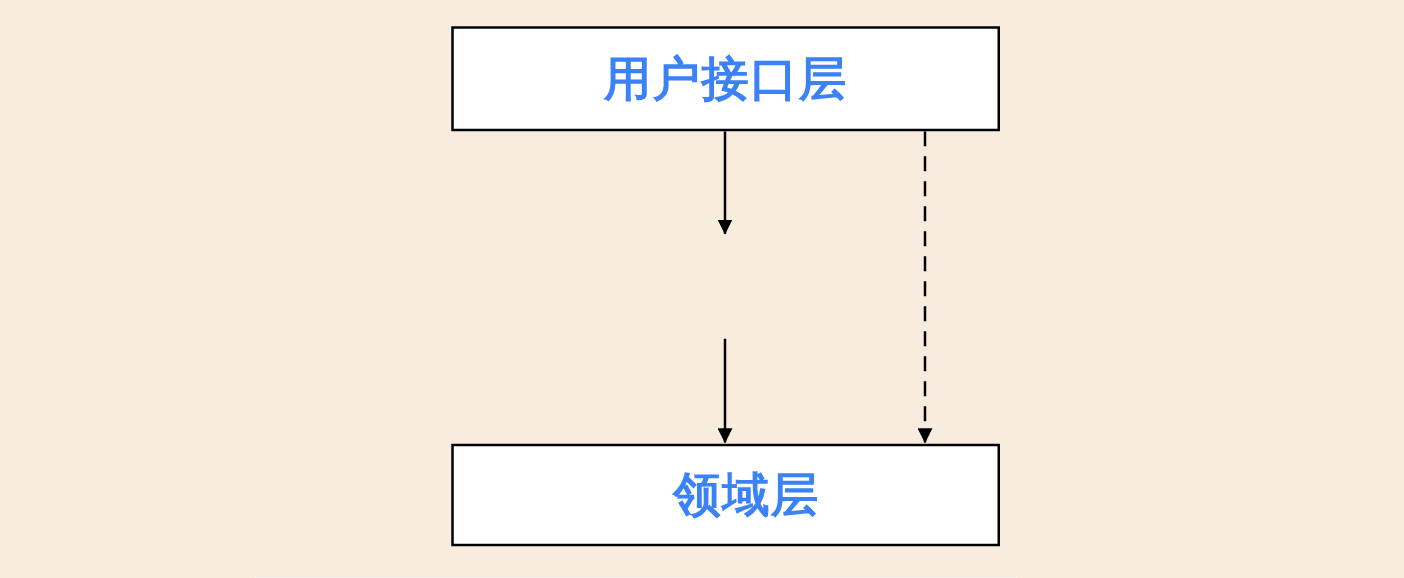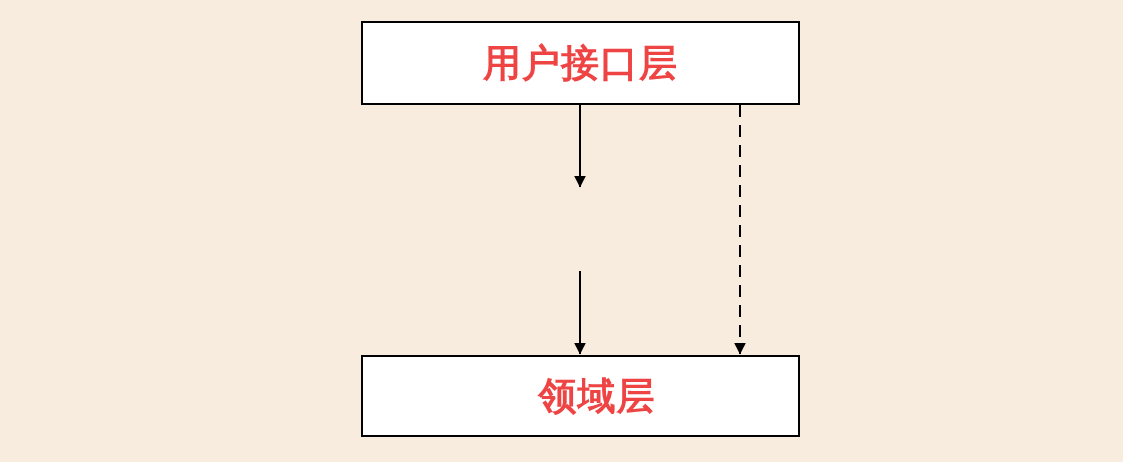--- a/index.html
+++ b/index.html
@@ -22,21 +22,21 @@
     position: absolute;
     box-sizing: border-box;
     display: flex;
     align-items: center;
     justify-content: center;
   }
   .node-label {
     font-weight: bold;
     font-size: 38px;
     letter-spacing: 1px;
-    color: #ef4444;
+    color: #3b82f6;
     white-space: nowrap;
   }
 </style>
 </head>
 <body>
 
 <div id="canvas" style="width: 1123px; height: 462px; background: rgb(248, 236, 223);">
 
   <svg id="edges-layer" width="1123" height="462" xmlns="http://www.w3.org/2000/svg">
     <defs>

